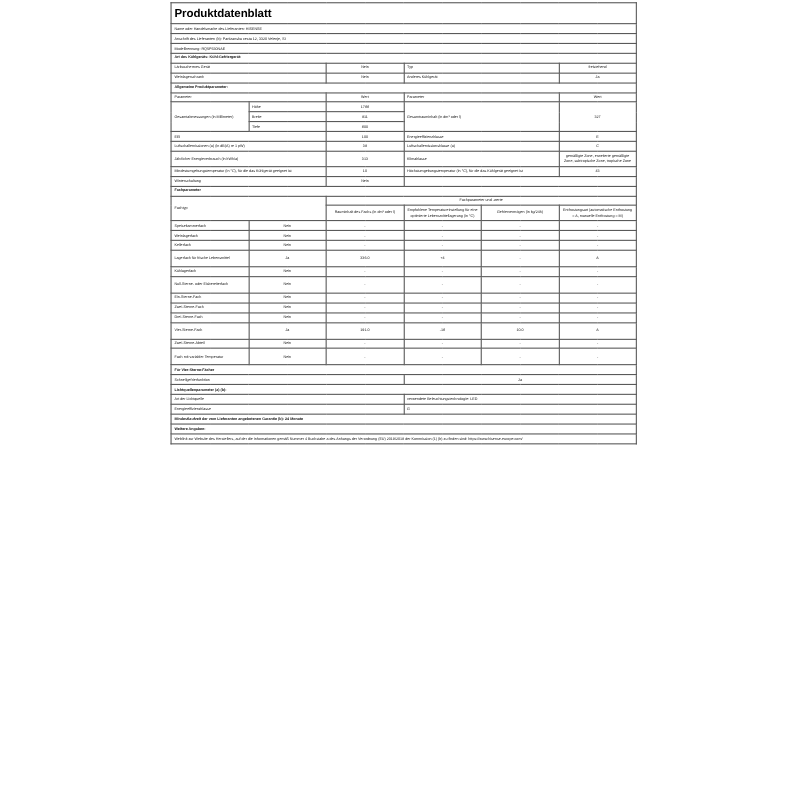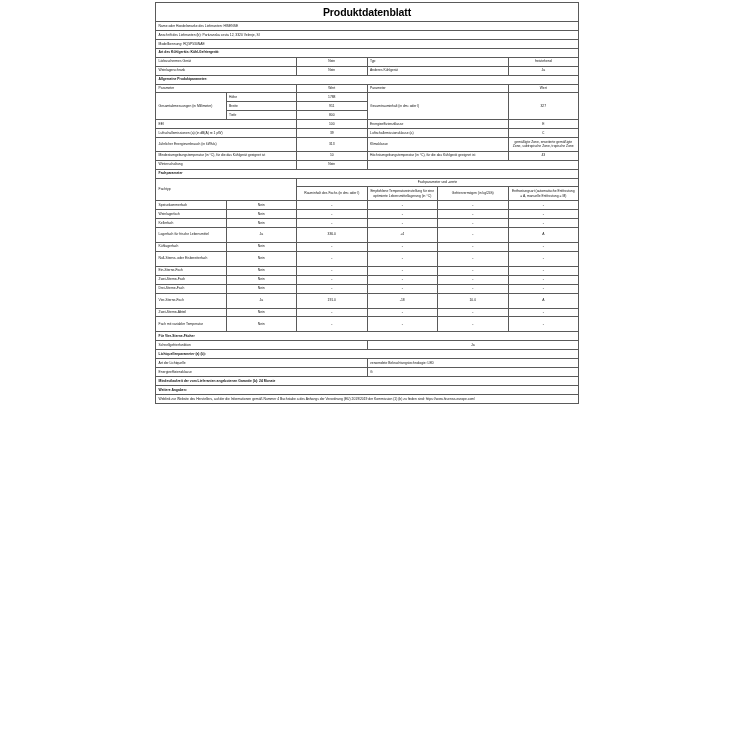--- a/index.html
+++ b/index.html
@@ -29,21 +29,20 @@
     vertical-align: middle;
     word-wrap: break-word;
     overflow-wrap: break-word;
   }
   td.c { text-align: center; }
   td.sec { font-weight: bold; font-size: 3.35px; }
   td.hdr { text-align: center; font-weight: normal; }
   td.title {
     border: 0.6px solid #5a5a5a;
     padding: 7px 8px 9px 8px;
-    text-align: center;
   }
   .title-text {
     font-size: 10.5px;
     font-weight: bold;
     letter-spacing: -0.1px;
     color: #000;
   }
   td.tall { height: 15px; }
 </style>
 </head>

